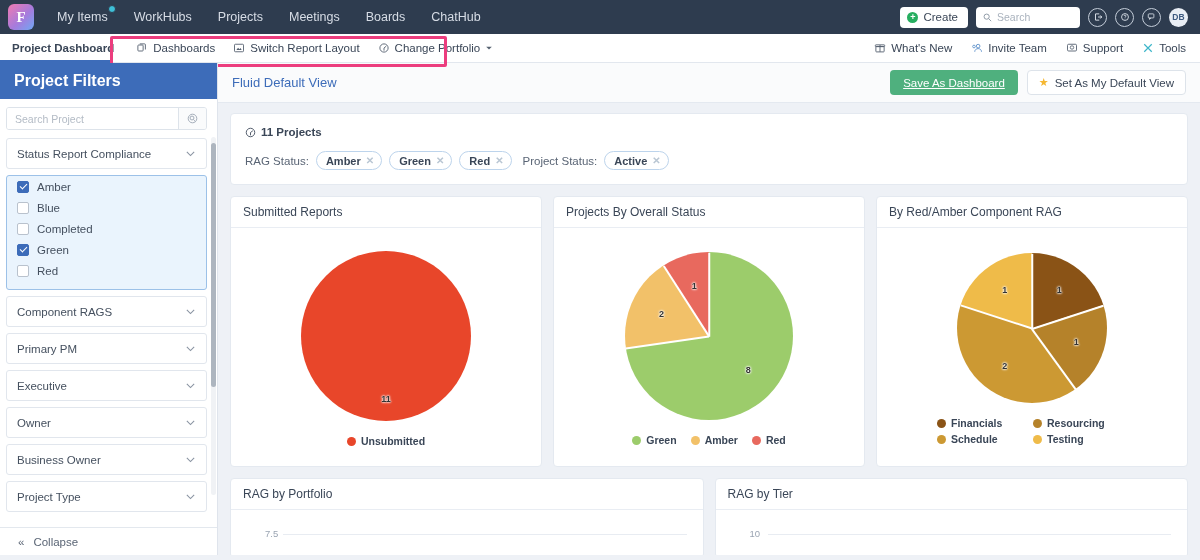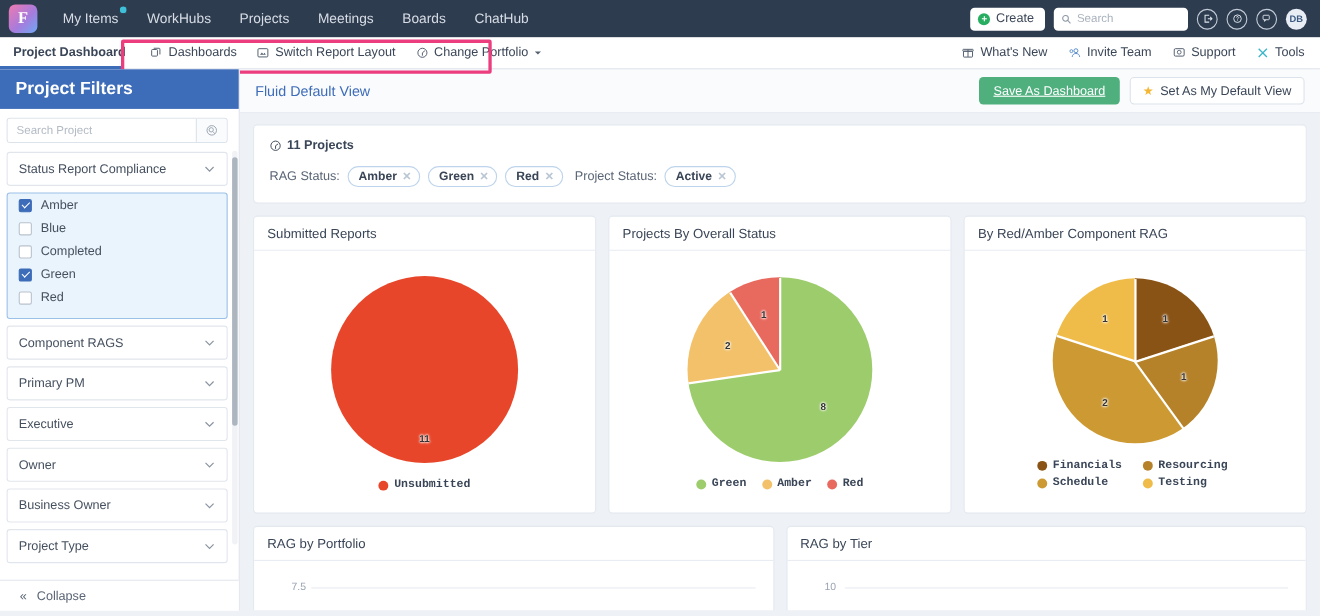--- a/index.html
+++ b/index.html
@@ -45,21 +45,21 @@
     display: flex; align-items: center; gap: 5px;
     padding: 0 10px 0 7px; font-size: 11.5px; color: #3a4657;
     white-space: nowrap;
   }
   .plus-circle {
     width: 11px; height: 11px; border-radius: 50%;
     background: #27ae60; color: #fff; font-size: 9px; line-height: 11px;
     text-align: center; font-weight: 700;
   }
   .search-box {
-    background: #fff; border-radius: 4px; height: 21px; width: 122px;
+    background: #fff; border-radius: 4px; height: 21px; width: 104px;
     display: flex; align-items: center; gap: 5px; padding: 0 7px;
   }
   .search-box .mag { width: 9px; height: 9px; flex: 0 0 auto; }
   .search-box input {
     border: none; outline: none; font-size: 10.5px; width: 100%;
     color: #3a4657; font-family: "Liberation Sans", sans-serif;
   }
   .search-box input::placeholder { color: #a9b2bd; }
   .icon-circle {
     width: 19px; height: 19px; border-radius: 50%;
@@ -230,22 +230,22 @@
     height: 238px; display: flex; flex-direction: column;
     align-items: center; justify-content: center; padding-top: 4px;
   }
   .pie { border-radius: 50%; position: relative; }
   .pie-label {
     position: absolute; font-size: 9px; font-weight: 700;
     color: #333; text-shadow: 0 0 2px #fff, 0 0 2px #fff, 0 0 3px #fff;
     transform: translate(-50%,-50%);
   }
   .legend {
-    display: flex; flex-wrap: wrap; justify-content: center;
-    gap: 4px 14px; margin-top: 14px; max-width: 220px; font-family: Liberation Mono, monospace;
+    display: flex; flex-wrap: wrap; justify-content: flex-start;
+    gap: 4px 14px; margin-top: 14px; max-width: 220px;
   }
   .legend-item {
     display: flex; align-items: center; gap: 5px;
     font-size: 10.5px; font-weight: 700; color: #3a4657;
   }
   .legend-dot { width: 9px; height: 9px; border-radius: 50%; flex: 0 0 auto; }
   .legend.two-col { width: 190px; }
   .legend.two-col .legend-item { width: 82px; }
 
   .bottom-row { display: flex; gap: 11px; }

